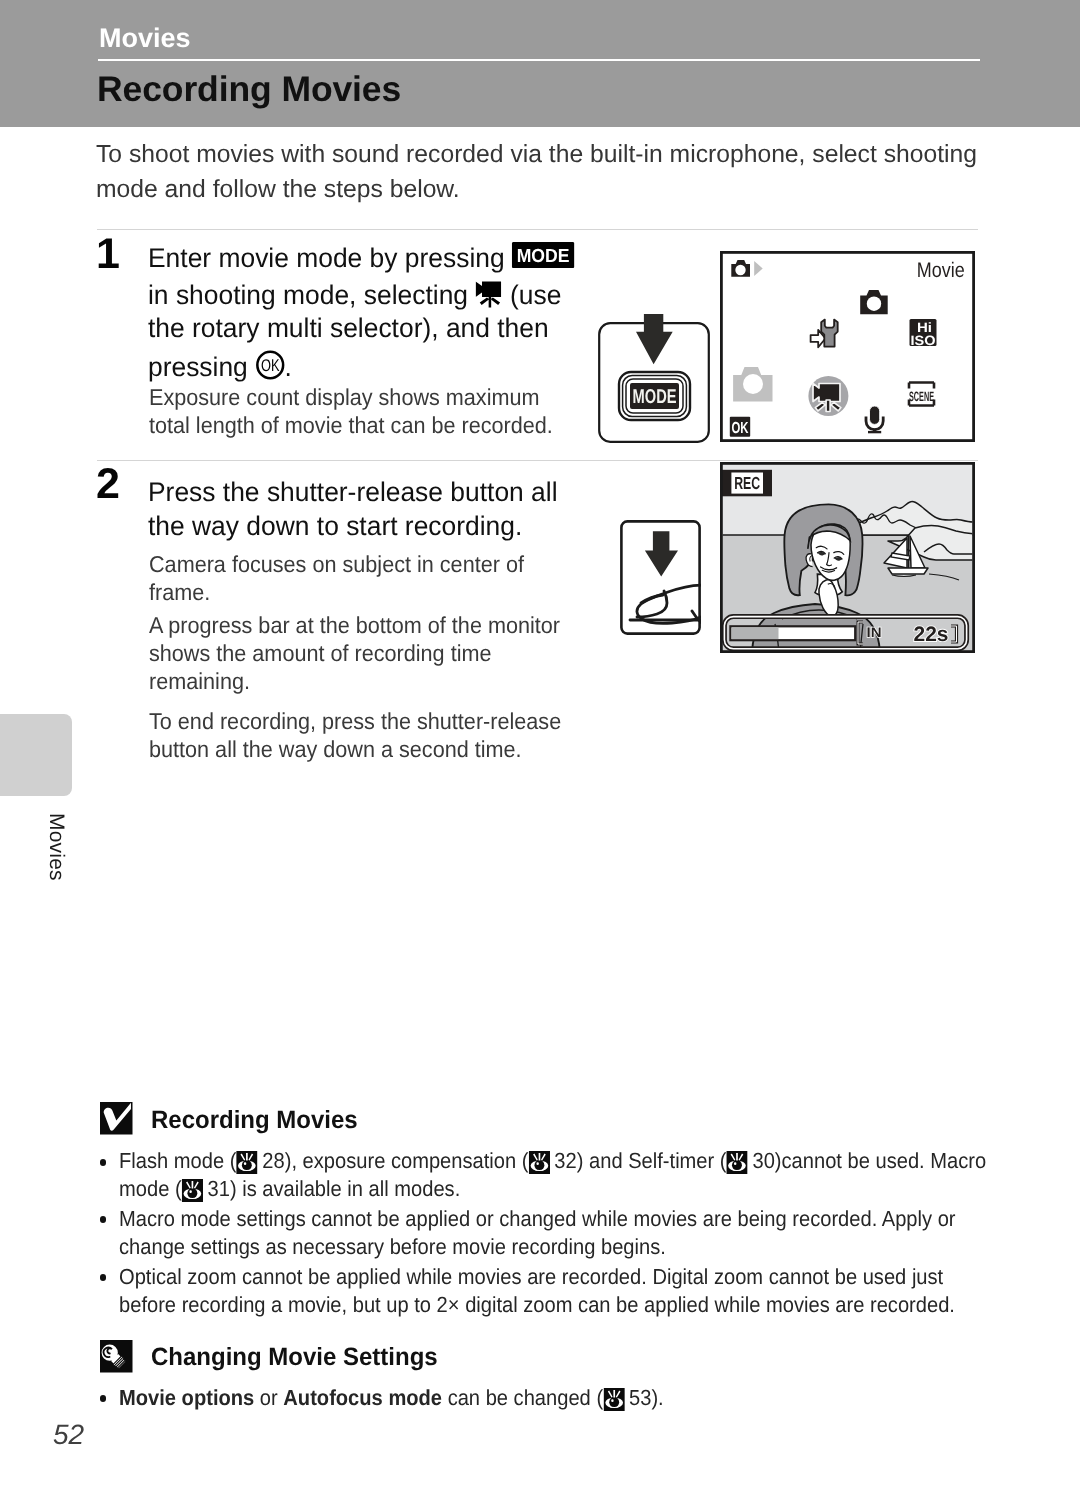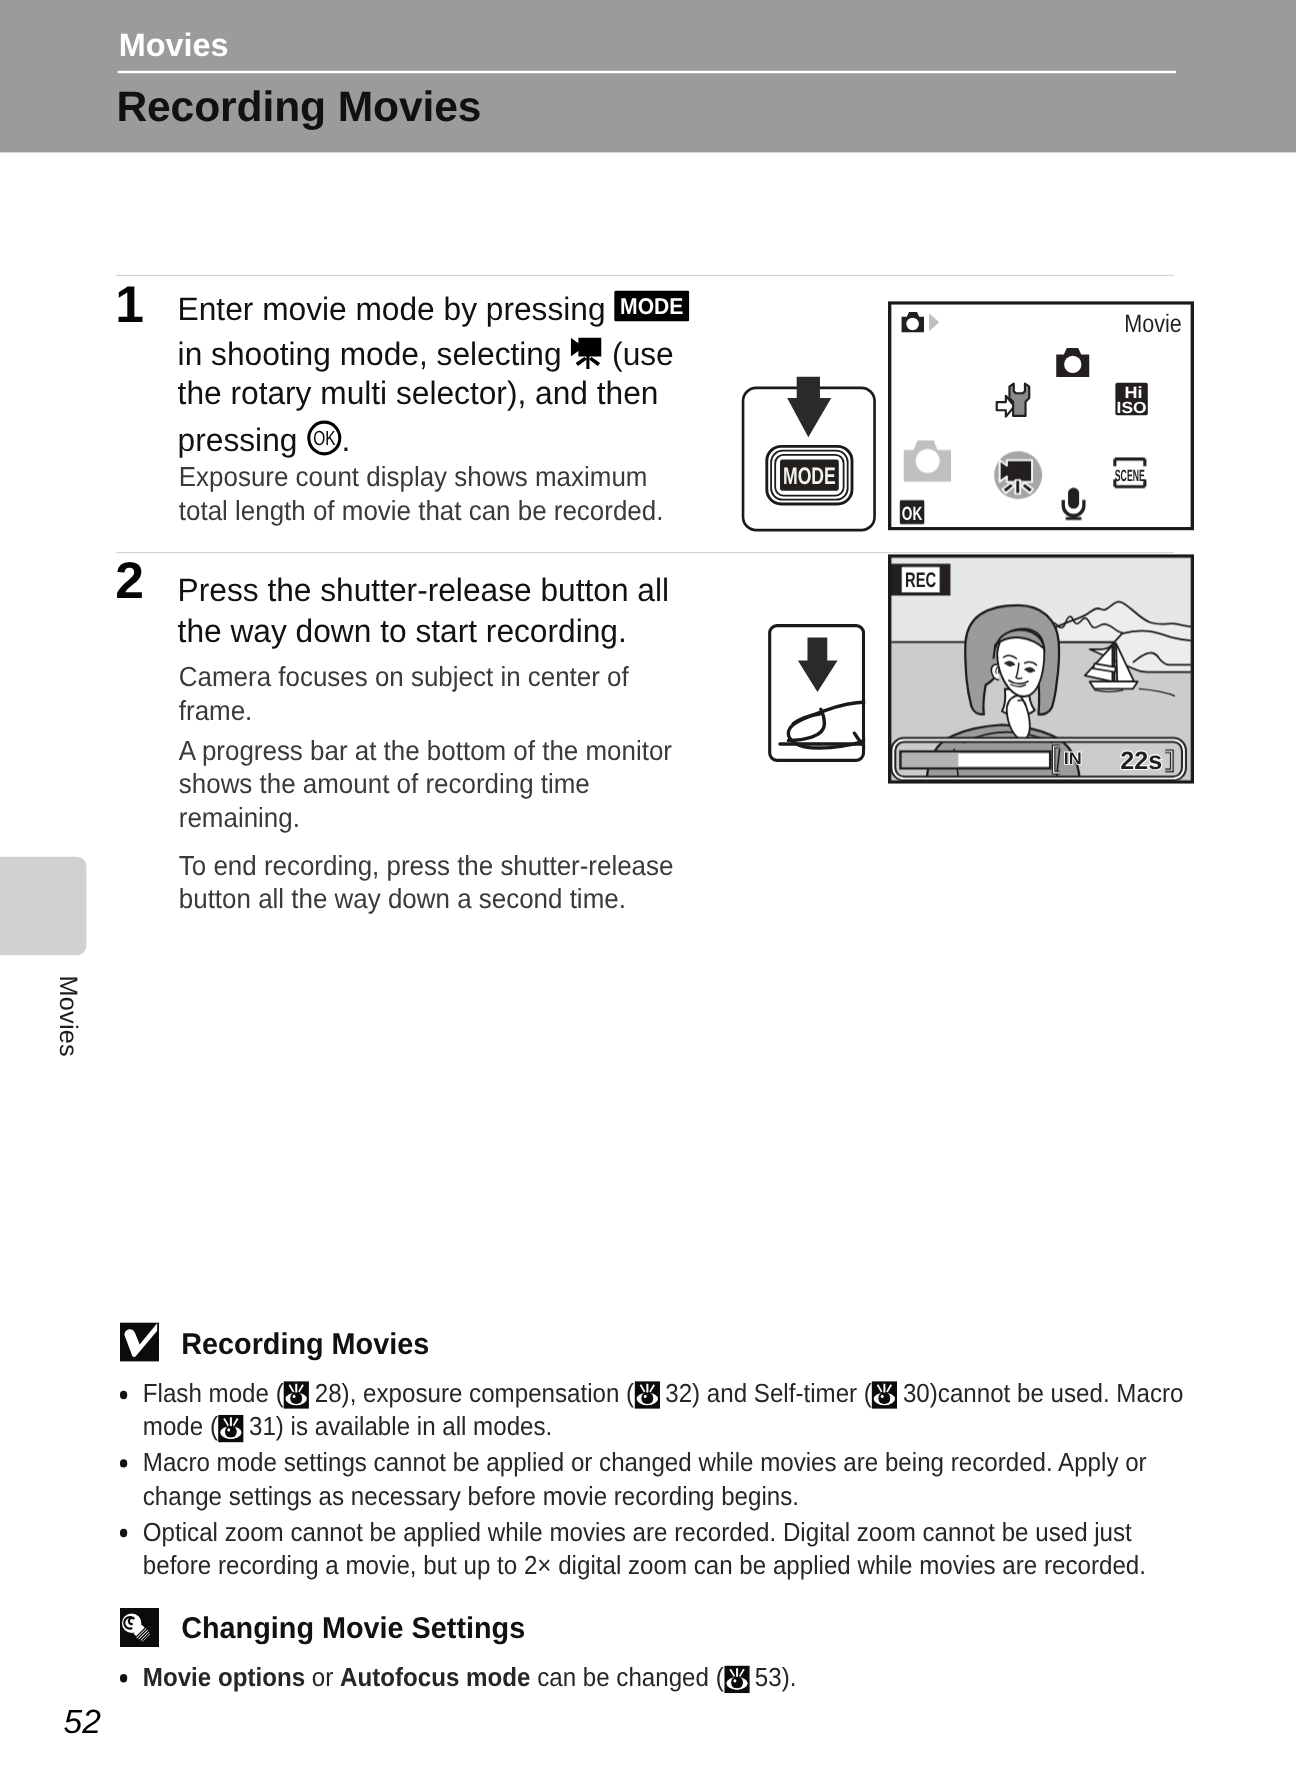--- a/index.html
+++ b/index.html
@@ -27,24 +27,24 @@
   .tab{position:absolute;left:-10px;top:714px;width:82px;height:82px;background:#d0d0d0;border-radius:8px;}
   .tab-label{position:absolute;left:44px;top:813px;font-size:21px;color:#1c1c1c;
              writing-mode:vertical-rl;text-orientation:mixed;letter-spacing:0.2px;}
 
   
   .note-h{position:absolute;font-size:25px;font-weight:bold;color:#111;white-space:nowrap;transform:scaleX(0.96);transform-origin:left top;}
   .note-icon{position:absolute;width:32px;height:32px;}
   .bullet{position:absolute;font-size:21.8px;color:#262626;line-height:28.2px;white-space:nowrap;transform:scaleX(0.923);transform-origin:left top;}
   .bul-dot{position:absolute;width:6.8px;height:6.8px;border-radius:50%;background:#111;}
 
-  .pagenum{position:absolute;left:53px;top:1419px;font-size:28px;font-style:italic;color:#000000;}
-
-  
-  .fig{position:absolute;margin-left:20px;}
+  .pagenum{position:absolute;left:53px;top:1419px;font-size:28px;font-style:italic;color:#404040;}
+
+  
+  .fig{position:absolute;}
   svg{display:block;}
   svg text{will-change:opacity;}
 
 
   
   .ic{display:inline-block;vertical-align:baseline;position:relative;}
   .ic-mode{width:64px;height:26px;top:1px;}
   .ic-movie{width:28px;height:28px;top:4px;}
   .ic-ok{width:30px;height:30px;top:4px;}
   .ic-book{width:21px;height:21px;top:3.5px;margin:0 1px 0 0;}
@@ -53,20 +53,21 @@
 <body>
 
 <div class="page">
 
   <div class="hdr">
     <div class="hdr-sec">Movies</div>
     <div class="hdr-rule"></div>
     <div class="hdr-title">Recording Movies</div>
   </div>
 
+  <div class="intro">To shoot movies with sound recorded via the built-in microphone, select shooting mode and follow the steps below.</div>
 
   <div class="rule" style="top:229px"></div>
   <div class="rule" style="top:460px"></div>
 
   <div class="step-num" style="left:96px;top:233px">1</div>
   <div class="step-head" style="left:148px;top:241px;width:470px;white-space:nowrap">
     <div><span>Enter movie mode by pressing </span><span class="ic ic-mode">
       <svg viewBox="0 0 128 52" width="64" height="26">
             <rect x="0" y="0" width="128" height="52" rx="3" fill="#000"></rect>
       <text x="64" y="40" font-family="Liberation Sans, sans-serif" font-size="38" font-weight="bold" fill="#fff" text-anchor="middle" textLength="108" lengthAdjust="spacingAndGlyphs">MODE</text>

